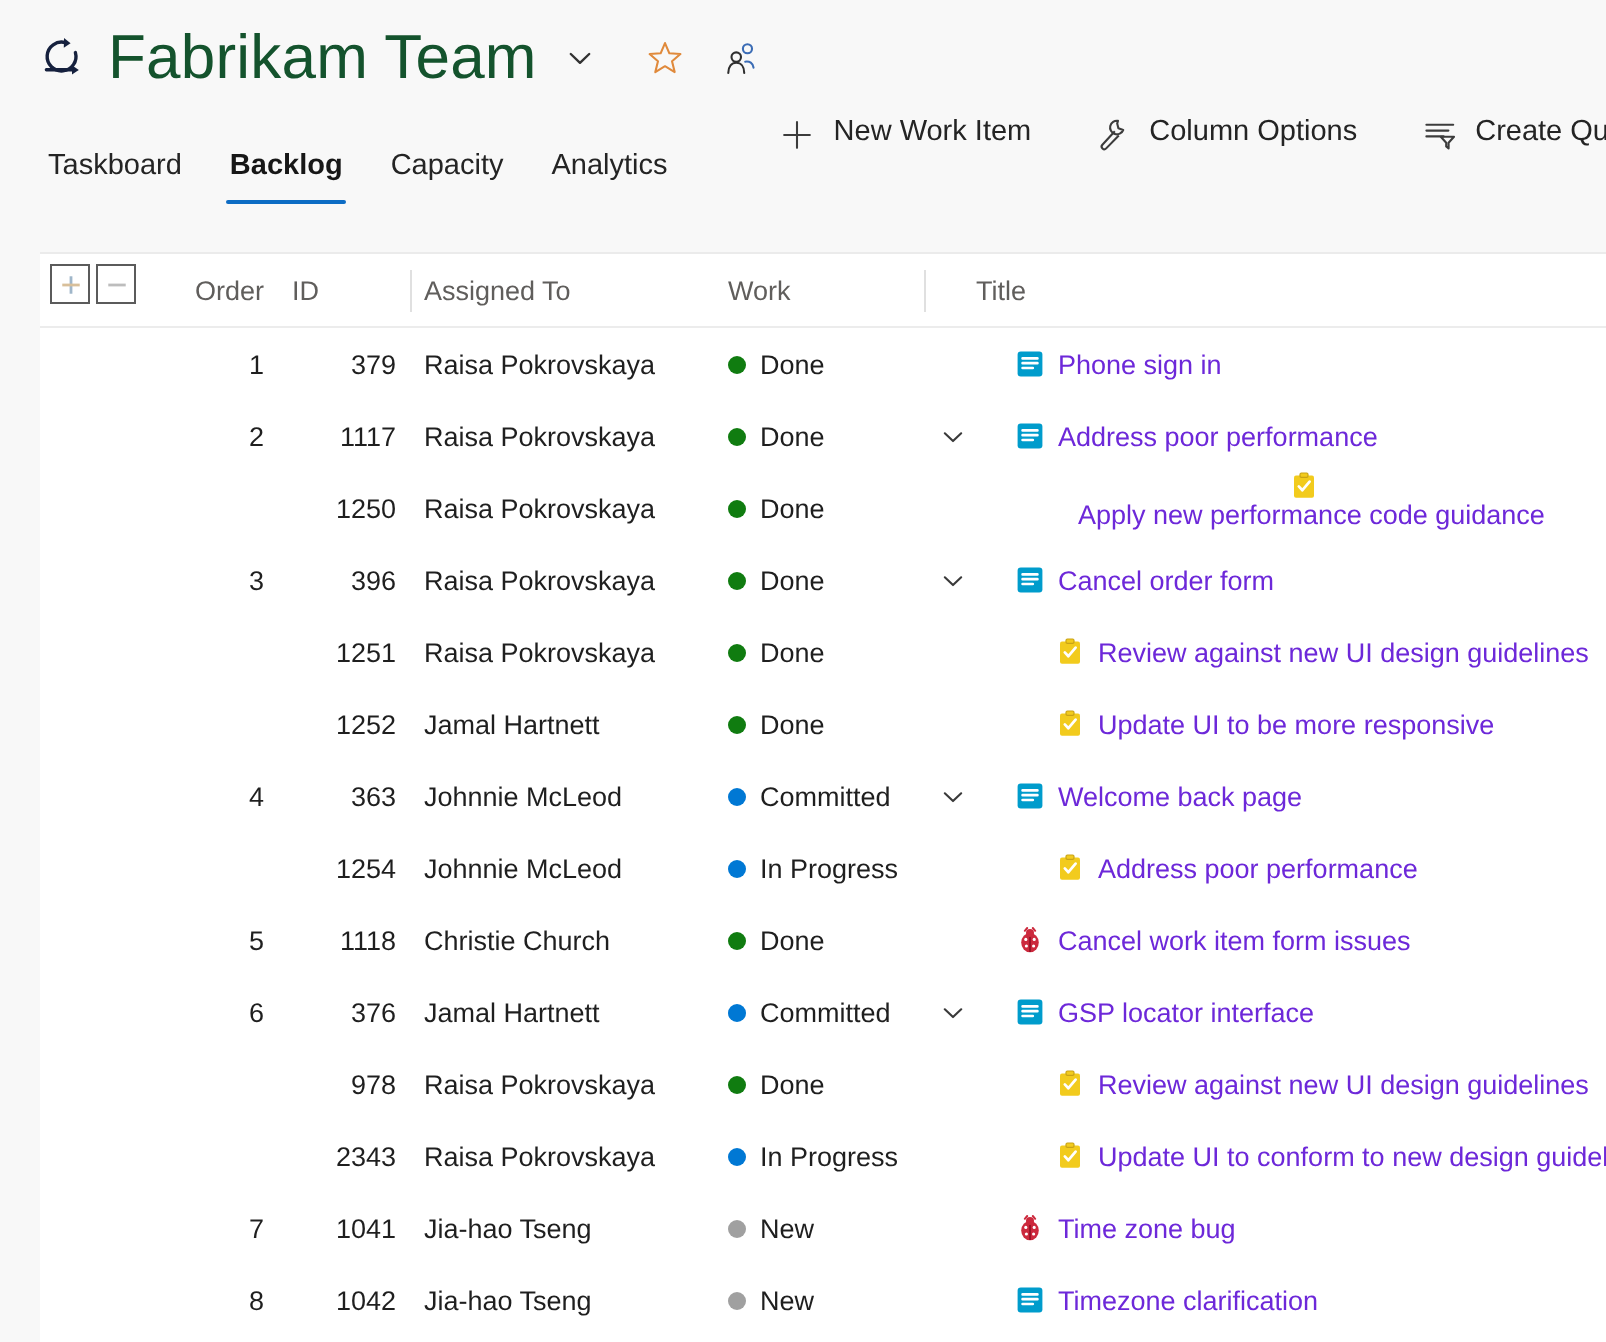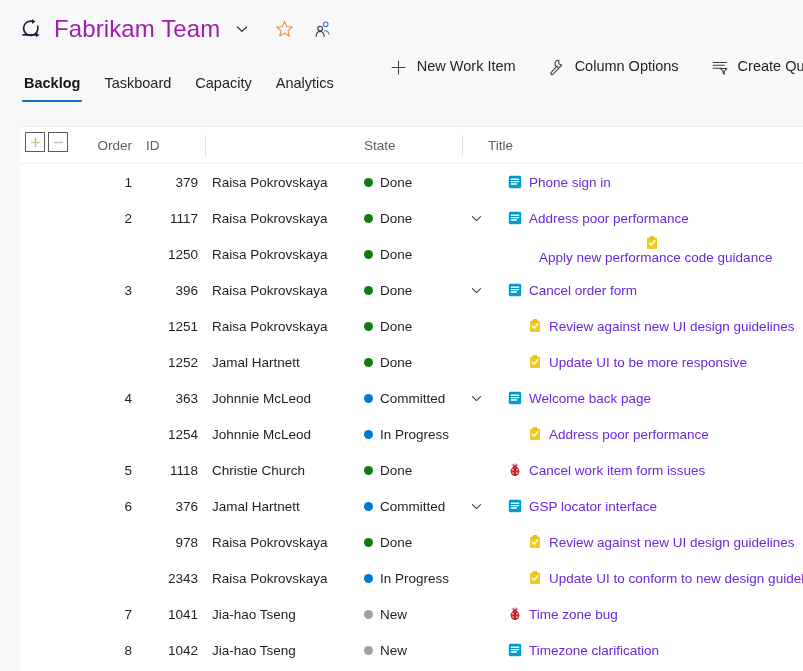--- a/index.html
+++ b/index.html
@@ -22,22 +22,22 @@
     padding-left: 18px;
     gap: 0;
   }
   .team-logo {
     width: 26px; height: 26px;
     display: flex; align-items: center; justify-content: center;
     margin-right: 10px;
     flex: 0 0 auto;
   }
   .team-title {
-    font-size: 24px;
-    color: #a21caf;
+    font-size: 31px;
+    color: #14532d;
     font-weight: 400;
     letter-spacing: 0.1px;
     white-space: nowrap;
   }
   .title-chevron {
     margin-left: 12px;
     display: flex; align-items: center; justify-content: center;
     width: 20px; height: 20px;
     cursor: pointer;
   }
@@ -218,25 +218,25 @@
         <circle cx="13.4" cy="4.6" r="2.4" fill="none" stroke="#3b6cb5" stroke-width="1.1"></circle>
         <circle cx="7.5" cy="9.0" r="2.5" fill="none" stroke="#2f2f2f" stroke-width="1.1"></circle>
         <path d="M3.3 17.4 C3.3 13.8 5.1 12.0 7.5 12.0 C9.9 12.0 11.7 13.8 11.7 17.4" fill="none" stroke="#2f2f2f" stroke-width="1.1" stroke-linecap="round"></path>
         <path d="M12.2 11.4 C14.5 11.0 16.3 12.2 16.6 14.6" fill="none" stroke="#3b6cb5" stroke-width="1.1" stroke-linecap="round"></path>
       </svg>
     </span>
   </div>
 
   <div class="toolbar">
     <div class="tabs">
+      <div class="tab">
+          <span>Taskboard</span>
+        </div>
       <div class="tab active">
           <span>Backlog</span>
-        </div>
-      <div class="tab">
-          <span>Taskboard</span>
         </div>
       <div class="tab">
           <span>Capacity</span>
         </div>
       <div class="tab">
           <span>Analytics</span>
         </div>
     </div>
 
     <div class="tb-sep"></div>
@@ -286,21 +286,22 @@
               <path d="M2.3 7 H11.7" stroke="#bdbdbd" stroke-width="1.5"></path>
             </svg>
         </button>
       </div>
 
       <div class="vdiv" style="left:185px;"></div>
       <div class="vdiv" style="left:442px;"></div>
 
       <div class="hcell" style="left:70px; width:42px; justify-content:flex-end;">Order</div>
       <div class="hcell" style="left:126px; width:32px;">ID</div>
-      <div class="hcell" style="left:344px;">State</div>
+      <div class="hcell" style="left:192px;">Assigned To</div>
+      <div class="hcell" style="left:344px;">Work</div>
       <div class="hcell" style="left:468px;">Title</div>
     </div>
 
     <div class="grid-body" id="grid-body">
         <div class="row">
           <div class="cell c-order" style="left:70px;">1</div>
           <div class="cell c-id" style="left:126px;">379</div>
           <div class="cell c-assigned" style="left:192px;">Raisa Pokrovskaya</div>
           <div class="cell c-state" style="left:344px;">
             <span class="dot" style="background:#107c10;"></span>

